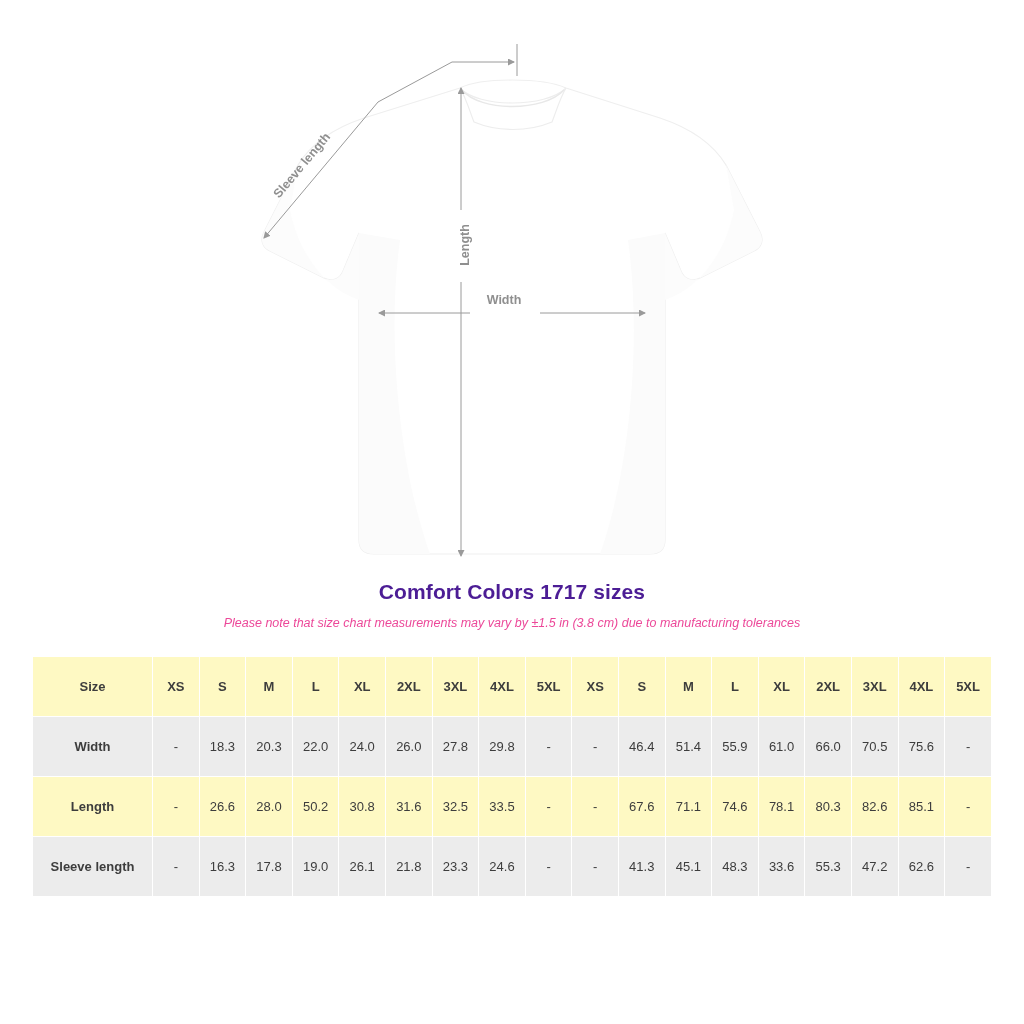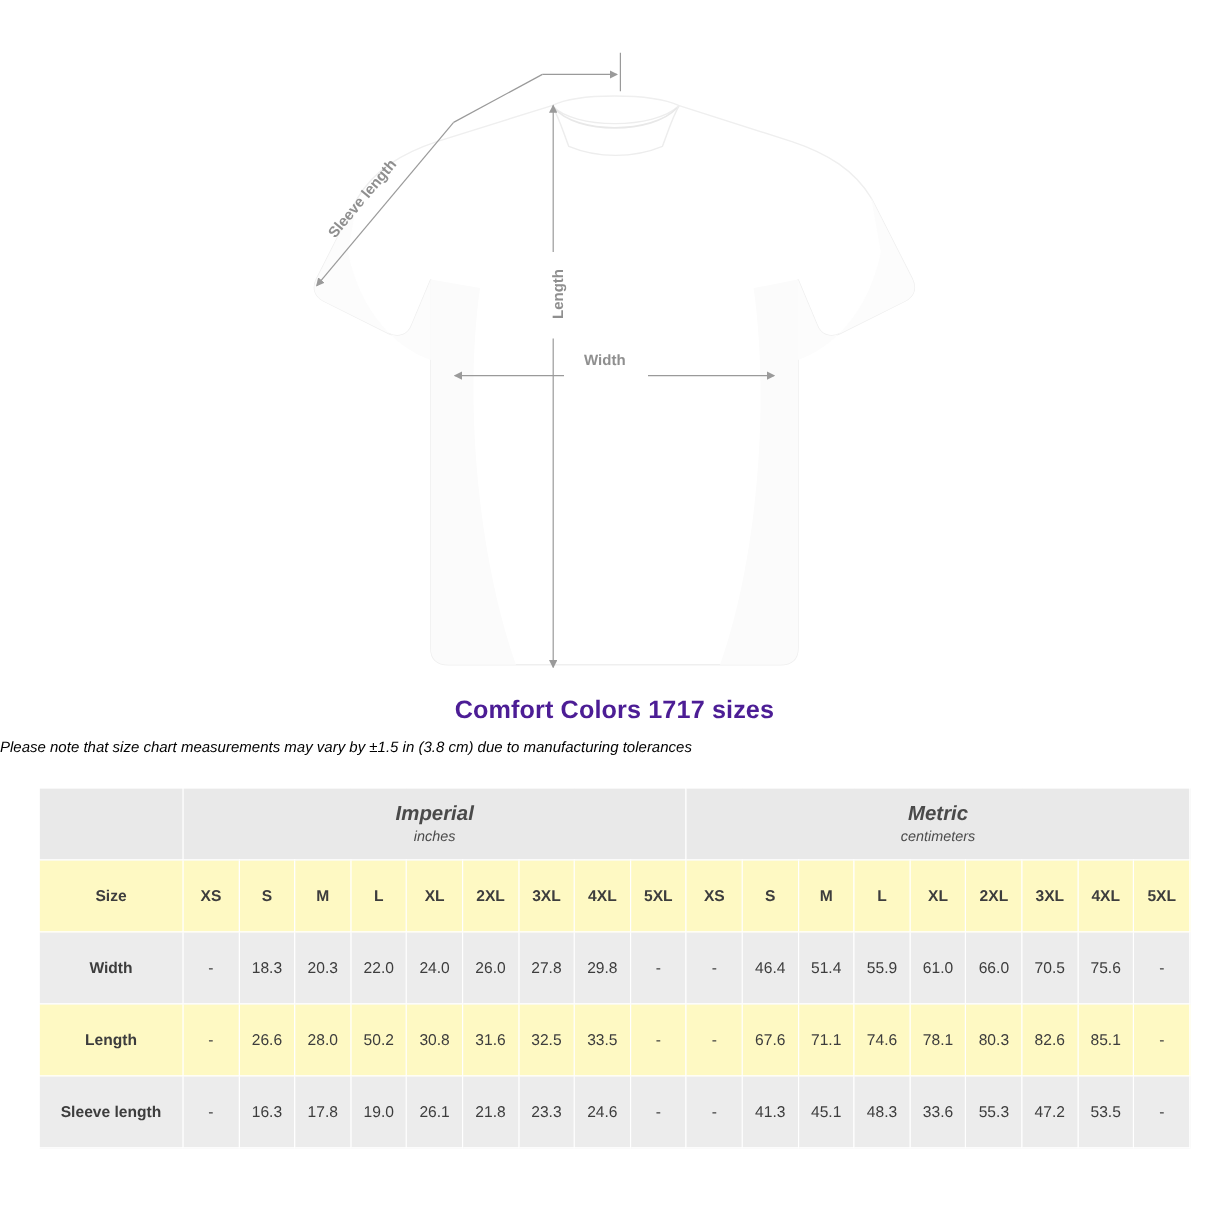--- a/index.html
+++ b/index.html
@@ -34,23 +34,24 @@
   .chart-title {
     text-align: center;
     font-size: 21px;
     font-weight: bold;
     color: #4c1d95;
     margin: 0;
     padding: 0 0 0 0;
     letter-spacing: .1px;
   }
   .chart-note {
+    text-align: center;
     font-size: 12.5px;
     font-style: italic;
-    color: #000000;
+    color: #ec4899;
     margin: 12px 0 0 0;
   }
 
   
   .table-wrap {
     margin: 26px 32px 0 32px;
   }
   table.size-table {
     border-collapse: collapse;
     width: 960px;
@@ -205,31 +206,20 @@
           <col class="col-val">
           <col class="col-val">
           <col class="col-val">
         <col class="col-val">
           <col class="col-val">
           <col class="col-val">
           <col class="col-val">
       </colgroup>
       <tbody>
 
-        <tr>
-          <td class="corner-cell"></td>
-          <td class="unit-head" colspan="9">
-            <div class="unit-name">Imperial</div>
-            <div class="unit-sub">inches</div>
-          </td>
-          <td class="unit-head" colspan="9">
-            <div class="unit-name">Metric</div>
-            <div class="unit-sub">centimeters</div>
-          </td>
-        </tr>
 
         <tr class="plain">
           <td class="row-head-label">Size</td>
           <td class="size-head">XS</td>
           <td class="size-head">S</td>
           <td class="size-head">M</td>
           <td class="size-head">L</td>
           <td class="size-head">XL</td>
           <td class="size-head">2XL</td>
           <td class="size-head">3XL</td>
@@ -301,20 +291,20 @@
           <td>23.3</td>
           <td>24.6</td>
           <td>-</td>
           <td>-</td>
           <td>41.3</td>
           <td>45.1</td>
           <td>48.3</td>
           <td>33.6</td>
           <td>55.3</td>
           <td>47.2</td>
-          <td>53.5</td>
+          <td>62.6</td>
           <td>-</td>
         </tr>
       </tbody>
     </table>
   </div>
 
 </div>
 
 </body></html>

